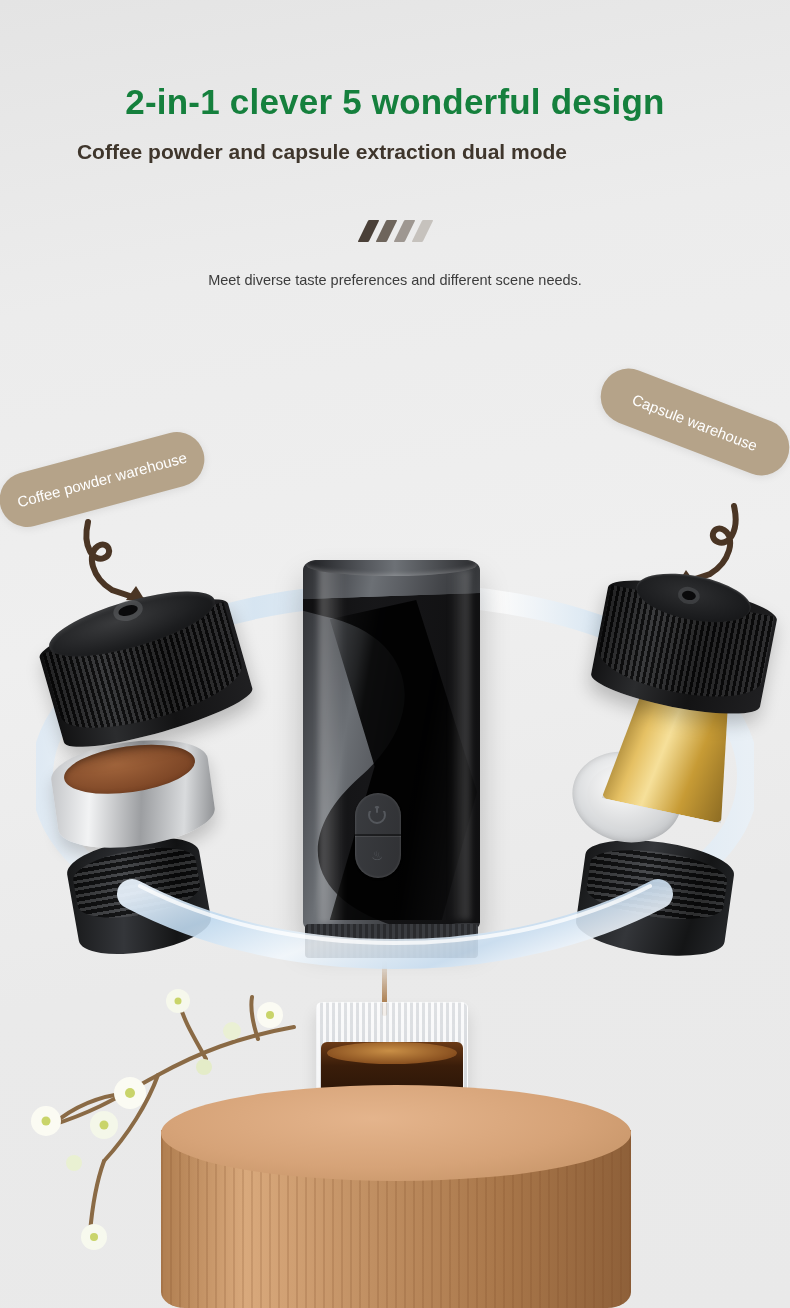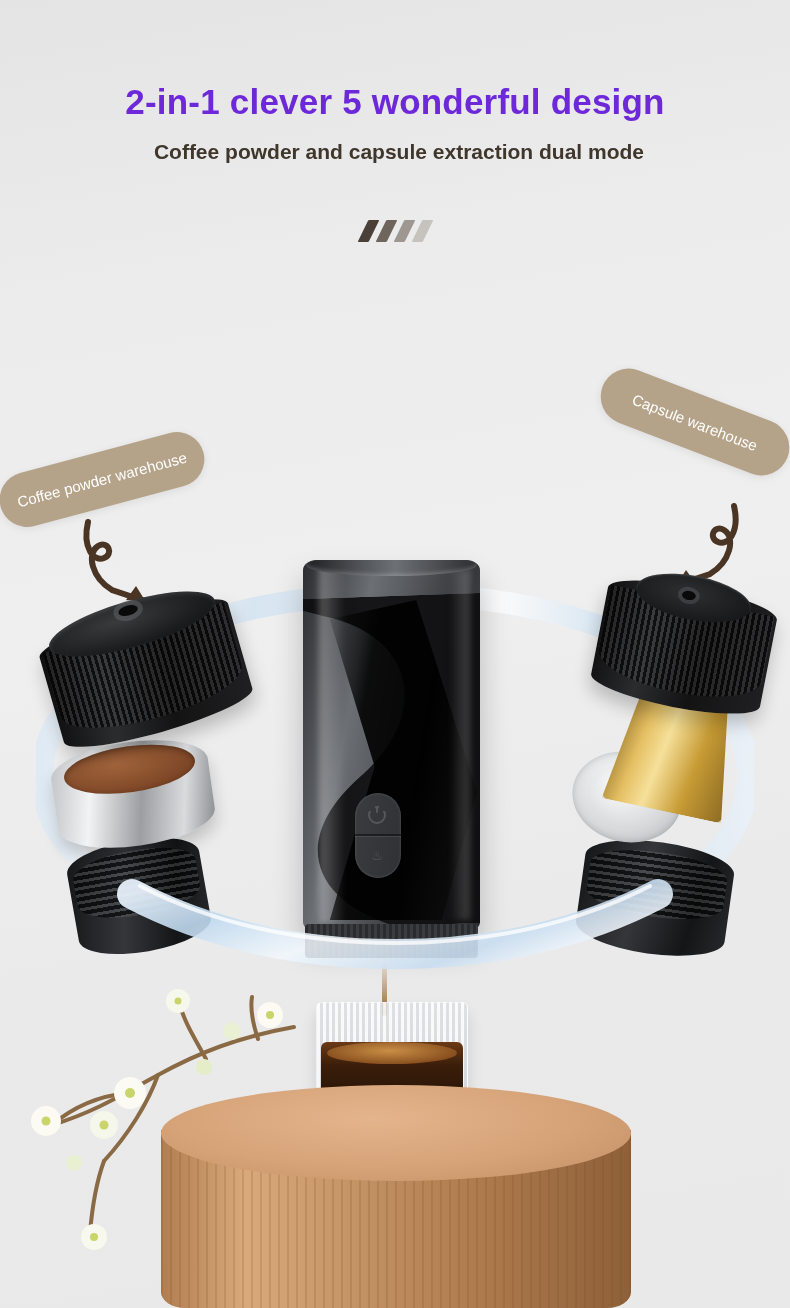--- a/index.html
+++ b/index.html
@@ -8,24 +8,24 @@
     font-family: "Liberation Sans", sans-serif;
     background: linear-gradient(170deg,#e4e4e4 0%,#ececec 22%,#efefef 46%,#eaeaea 70%,#e9e9e9 100%);
     overflow:hidden;
     position:relative;
   }
   .stage { position:absolute; inset:0; }
 
   
   .headline{
     position:absolute; top:82px; left:0; width:790px; text-align:center;
-    font-size:35px; font-weight:bold; color:#6d28d9; letter-spacing:.2px;
+    font-size:35px; font-weight:bold; color:#15803d; letter-spacing:.2px;
   }
   .subhead{
-    position:absolute; top:140px; left:0; width:644px; text-align:right;
+    position:absolute; top:140px; left:0; width:644px; text-align:center;
     font-size:21px; font-weight:bold; color:#3f362c;
   }
   .slashes{ position:absolute; top:215px; left:0; width:790px; height:32px;
             display:flex; justify-content:center; align-items:center; gap:7px; }
   .slash{ width:11px; height:22px; transform:skewX(-26deg); border-radius:1px; }
 
   .body-copy{
     position:absolute; top:268px; left:0; width:790px; text-align:center;
     font-size:14.5px; line-height:25px; color:#3c3c3c;
   }
@@ -243,20 +243,21 @@
   <div class="subhead">Coffee powder and capsule extraction dual mode</div>
 
   <div class="slashes">
     <span class="slash" style="background:#4a4038"></span>
     <span class="slash" style="background:#6e655c"></span>
     <span class="slash" style="background:#9e9791"></span>
     <span class="slash" style="background:#c6c2bd"></span>
   </div>
 
   <div class="body-copy">
+    <div>Meet diverse taste preferences and different scene needs.</div>
   </div>
 
   <div class="pill pill-left">
     <span>Coffee powder warehouse</span>
   </div>
   <div class="pill pill-right">
     <span>Capsule warehouse</span>
   </div>
 
   <svg class="arrow" style="left:78px; top:508px;" width="120" height="110" viewBox="0 0 120 110">

